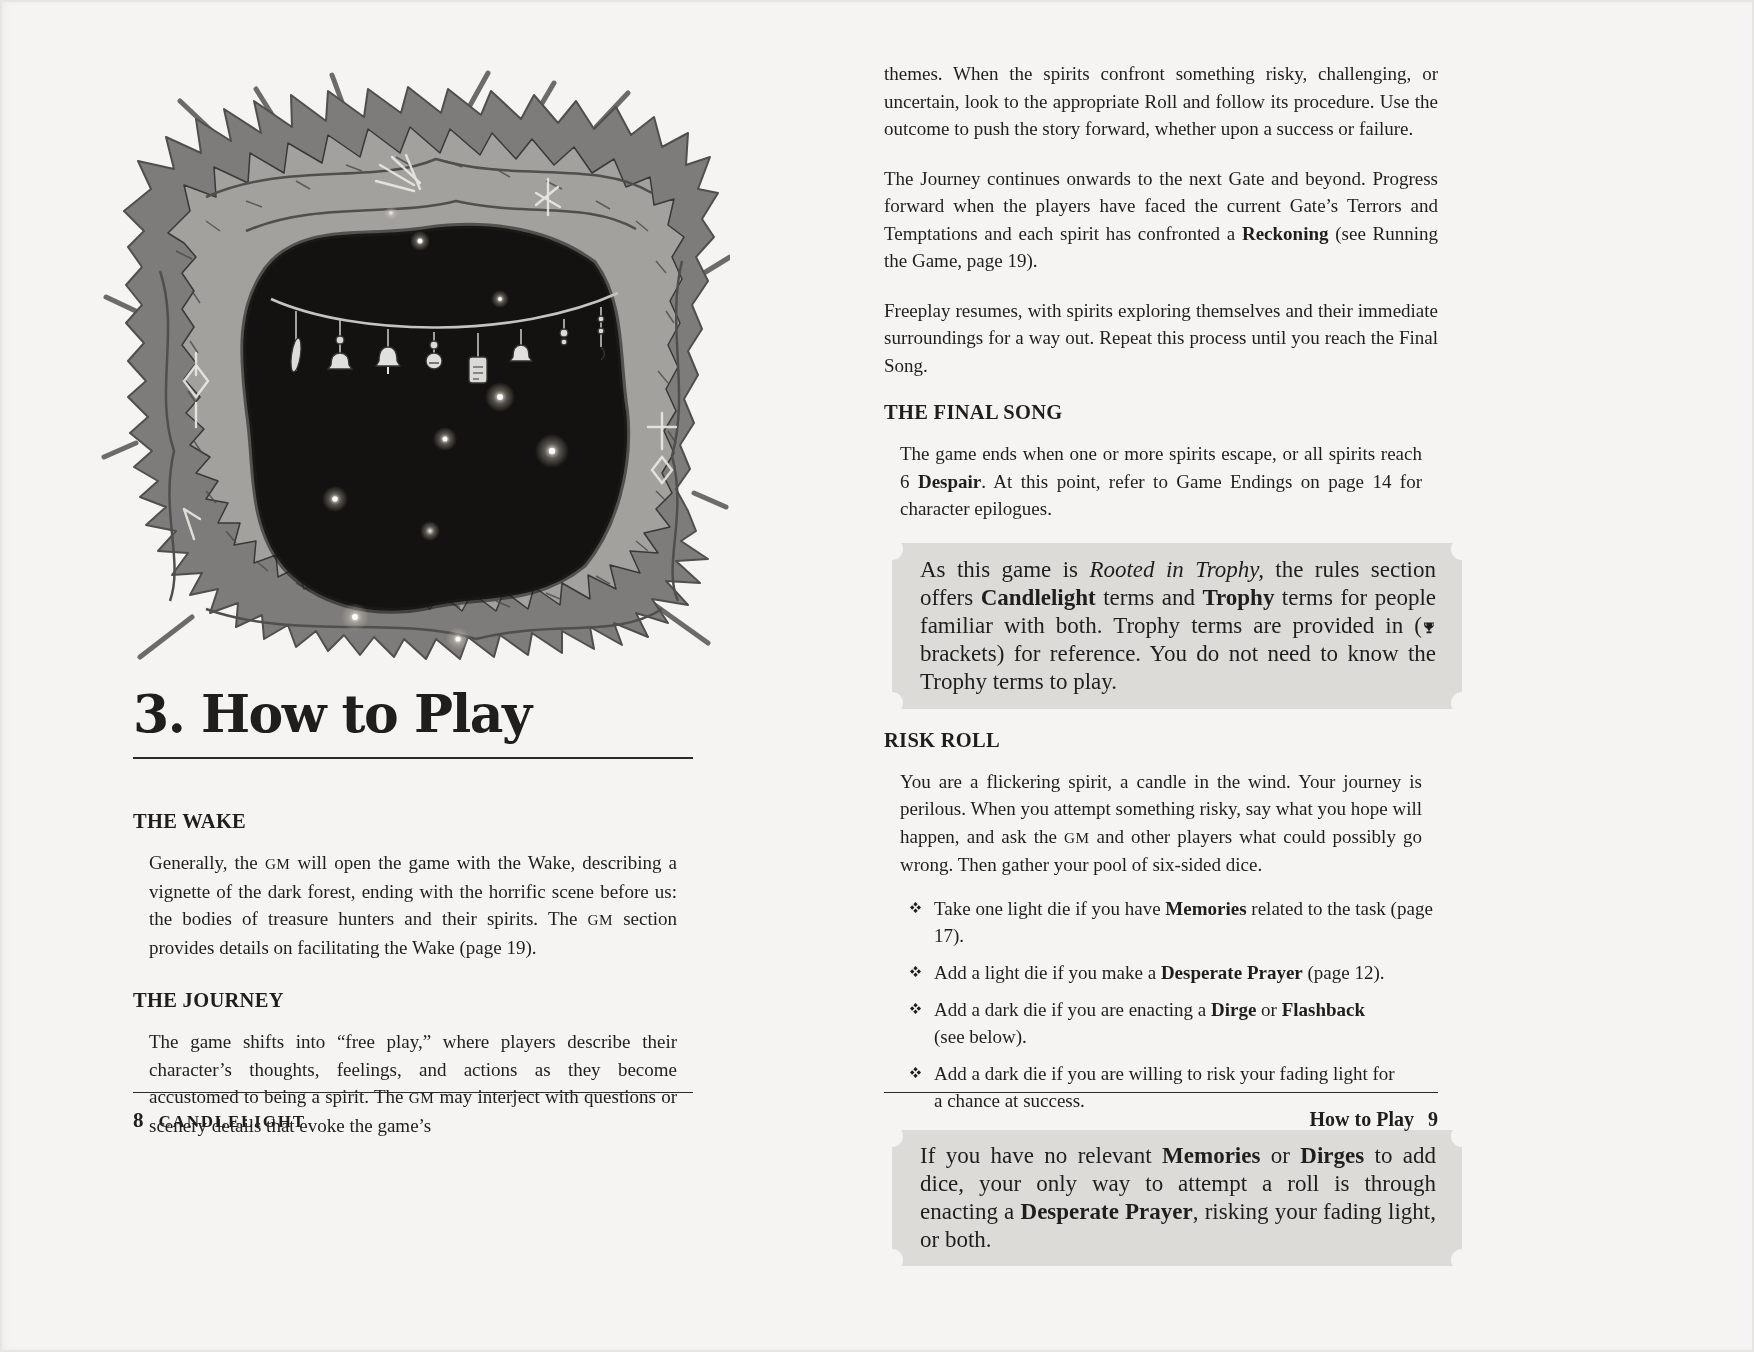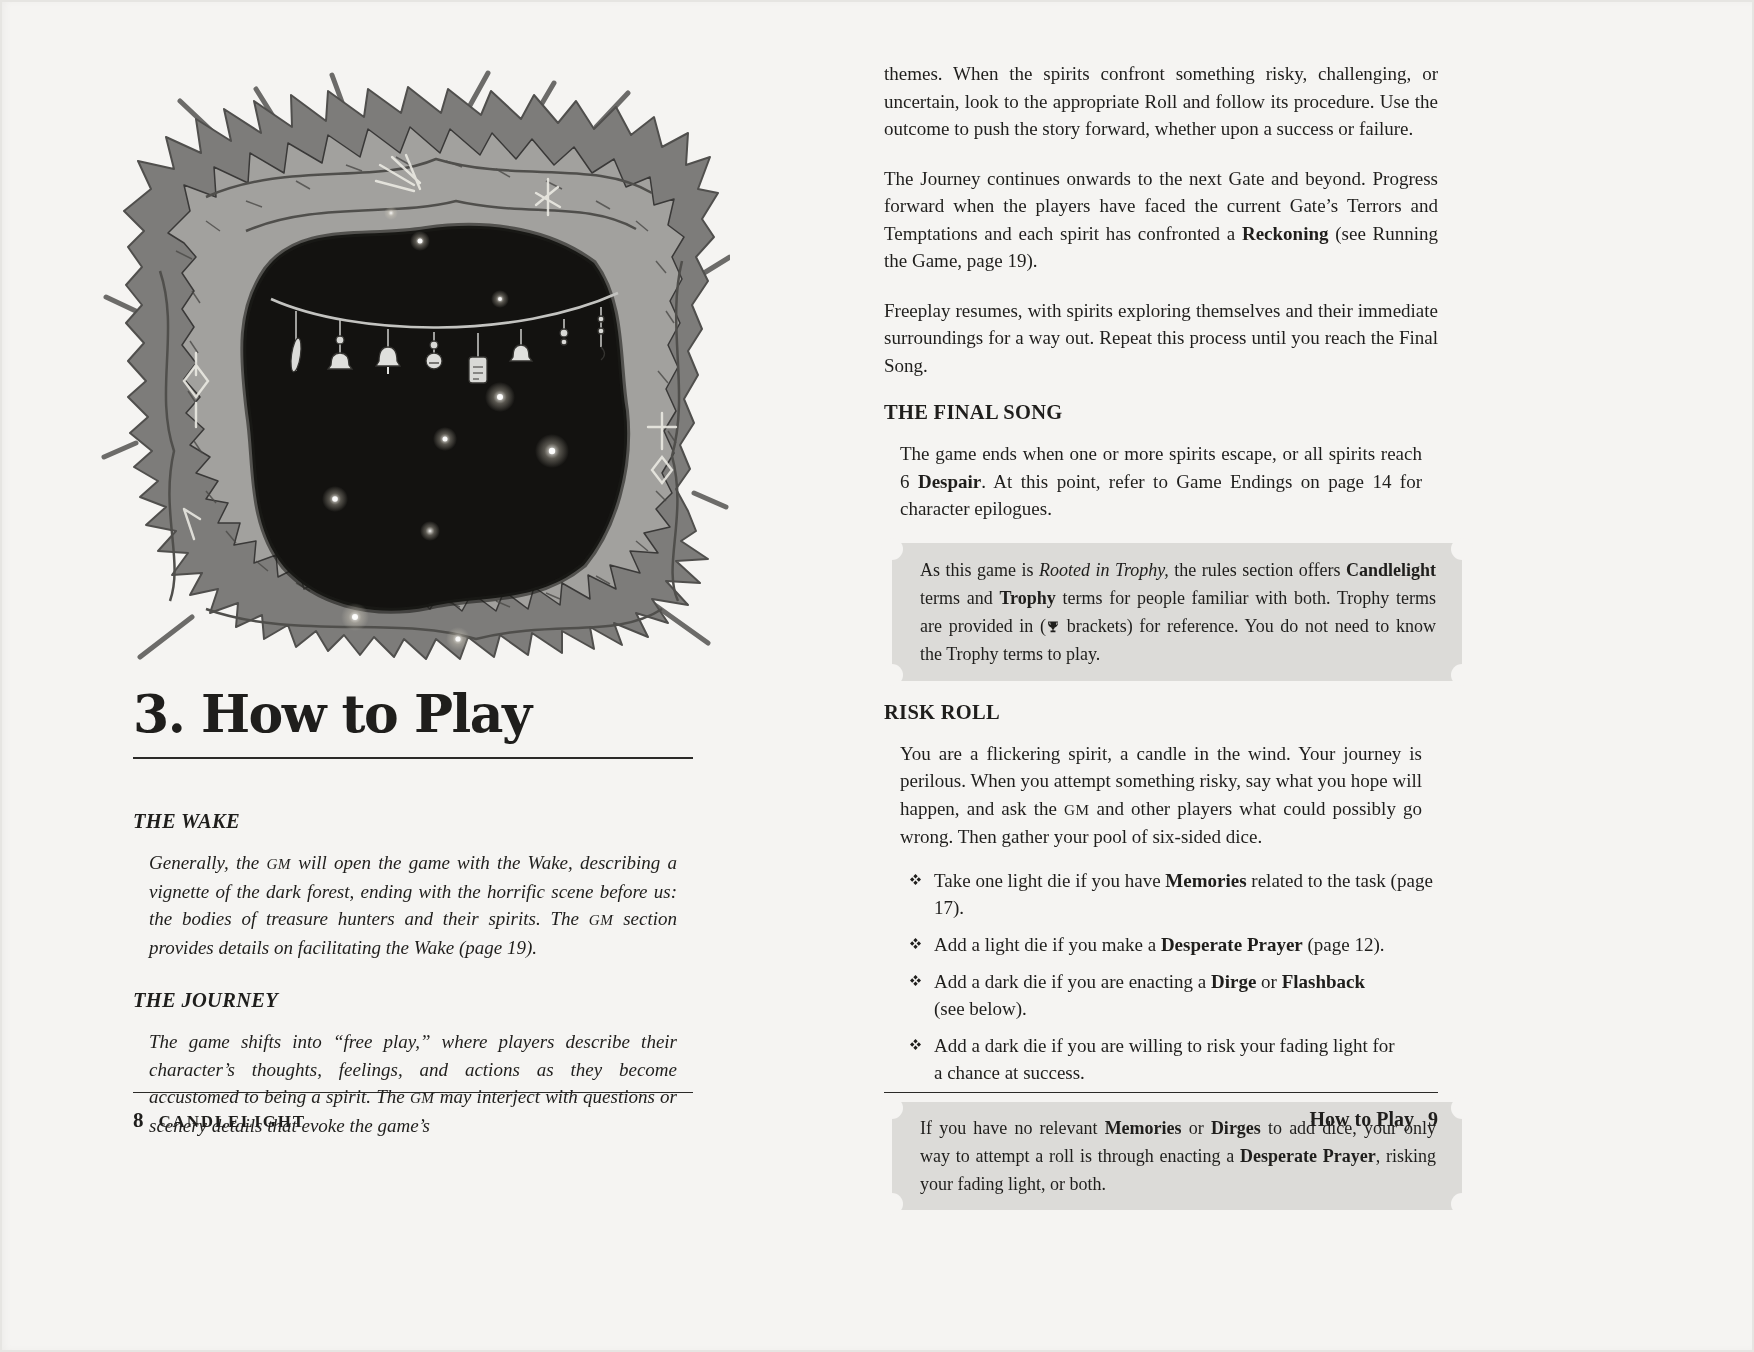--- a/index.html
+++ b/index.html
@@ -15,33 +15,33 @@
 
   .illustration{position:absolute;left:-37px;top:60px;width:634px;height:602px;}
 
   .chapter{position:absolute;top:686px;left:0;width:100%;}
   .chapter-heading{
     font-family:"DejaVu Serif",serif;font-weight:bold;
     font-size:52px;line-height:56px;letter-spacing:-1.5px;margin:0;
   }
   .chapter-rule{height:0;border:none;border-top:2px solid #2b2a28;margin:15px 0 0;}
 
-  .sections{position:absolute;top:798px;left:0;width:100%;font-style:italic;}
+  .sections{position:absolute;top:798px;left:0;width:100%;}
   .sec-head{font-size:20.5px;font-weight:bold;letter-spacing:.3px;margin:12px 0 5px;}
   .body{font-size:19px;line-height:27.5px;text-align:justify;margin:16px;}
   .section + .section{margin-top:28px;}
 
   .rcontent{position:absolute;top:60px;left:0;width:100%;}
   .rcontent .para{margin:0 0 22px;}
   .head-gap{margin-top:20px;}
 
   .callout{
     position:relative;background:#dcdbd8;
     margin:20px -24px 0 8px;padding:13px 26px 13px 28px;
-    font-size:18px;line-height:28px;text-align:justify;
+    font-size:23px;line-height:28px;text-align:justify;
   }
   .callout.tight{margin-top:16px;padding:12px 26px 12px 28px;}
   .bite{position:absolute;width:22px;height:22px;border-radius:50%;background:#f5f4f2;}
   .bite.tl{left:-11px;top:-5px;}
   .bite.bl{left:-11px;bottom:-5px;}
   .bite.tr{right:-11px;top:-5px;}
   .bite.br{right:-11px;bottom:-5px;}
 
   .bullets{list-style:none;margin:16px 0 0;padding:0 0 0 26px;}
   .bullet-item{display:flex;gap:13px;font-size:19px;line-height:27px;margin:0 0 10px;text-align:left;}

